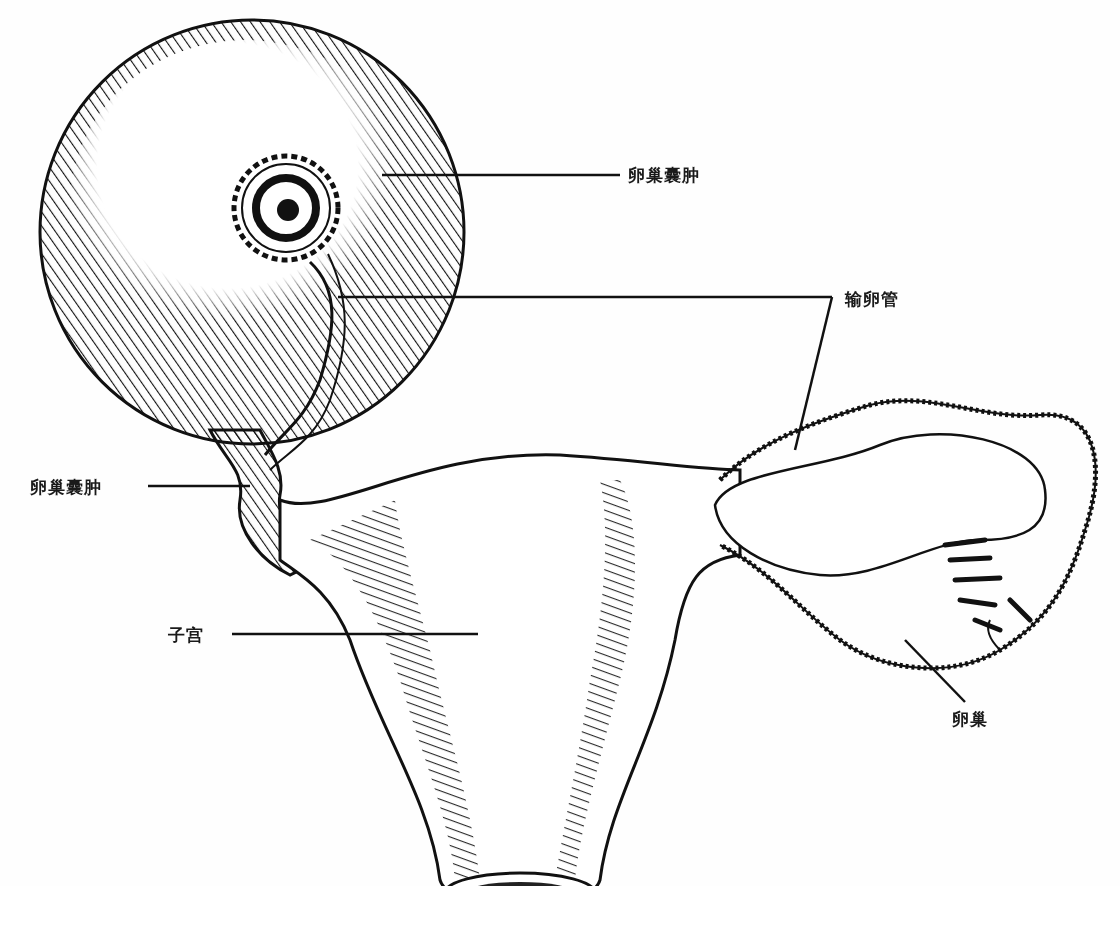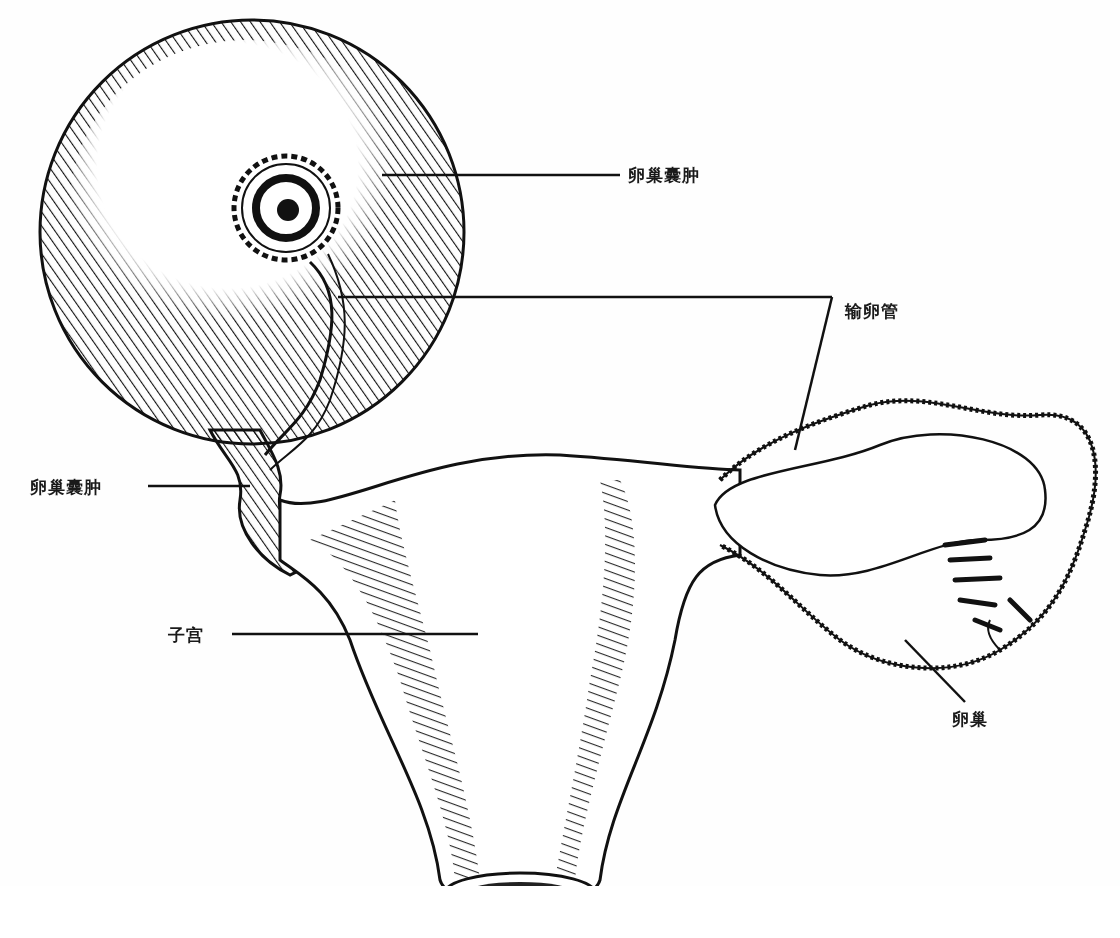--- a/index.html
+++ b/index.html
@@ -77,18 +77,18 @@
       <line x1="382" y1="175" x2="620" y2="175"></line>
       <line x1="338" y1="297" x2="832" y2="297"></line>
       <line x1="832" y1="297" x2="795" y2="450"></line>
       <line x1="148" y1="486" x2="250" y2="486"></line>
       <line x1="232" y1="634" x2="478" y2="634"></line>
       <line x1="905" y1="640" x2="965" y2="702"></line>
     </g>
   </svg>
 
   <span class="label" style="left:628px; top:164px;">卵巢囊肿</span>
-  <span class="label" style="left:845px; top:300px;">输卵管</span>
+  <span class="label" style="left:845px; top:288px;">输卵管</span>
   <span class="label" style="left:30px; top:476px;">卵巢囊肿</span>
   <span class="label" style="left:168px; top:624px;font-family:Liberation Serif, serif;">子宫</span>
   <span class="label" style="left:952px; top:708px;text-align:right;">卵巢</span>
 
 </div>
 
 </body></html>

